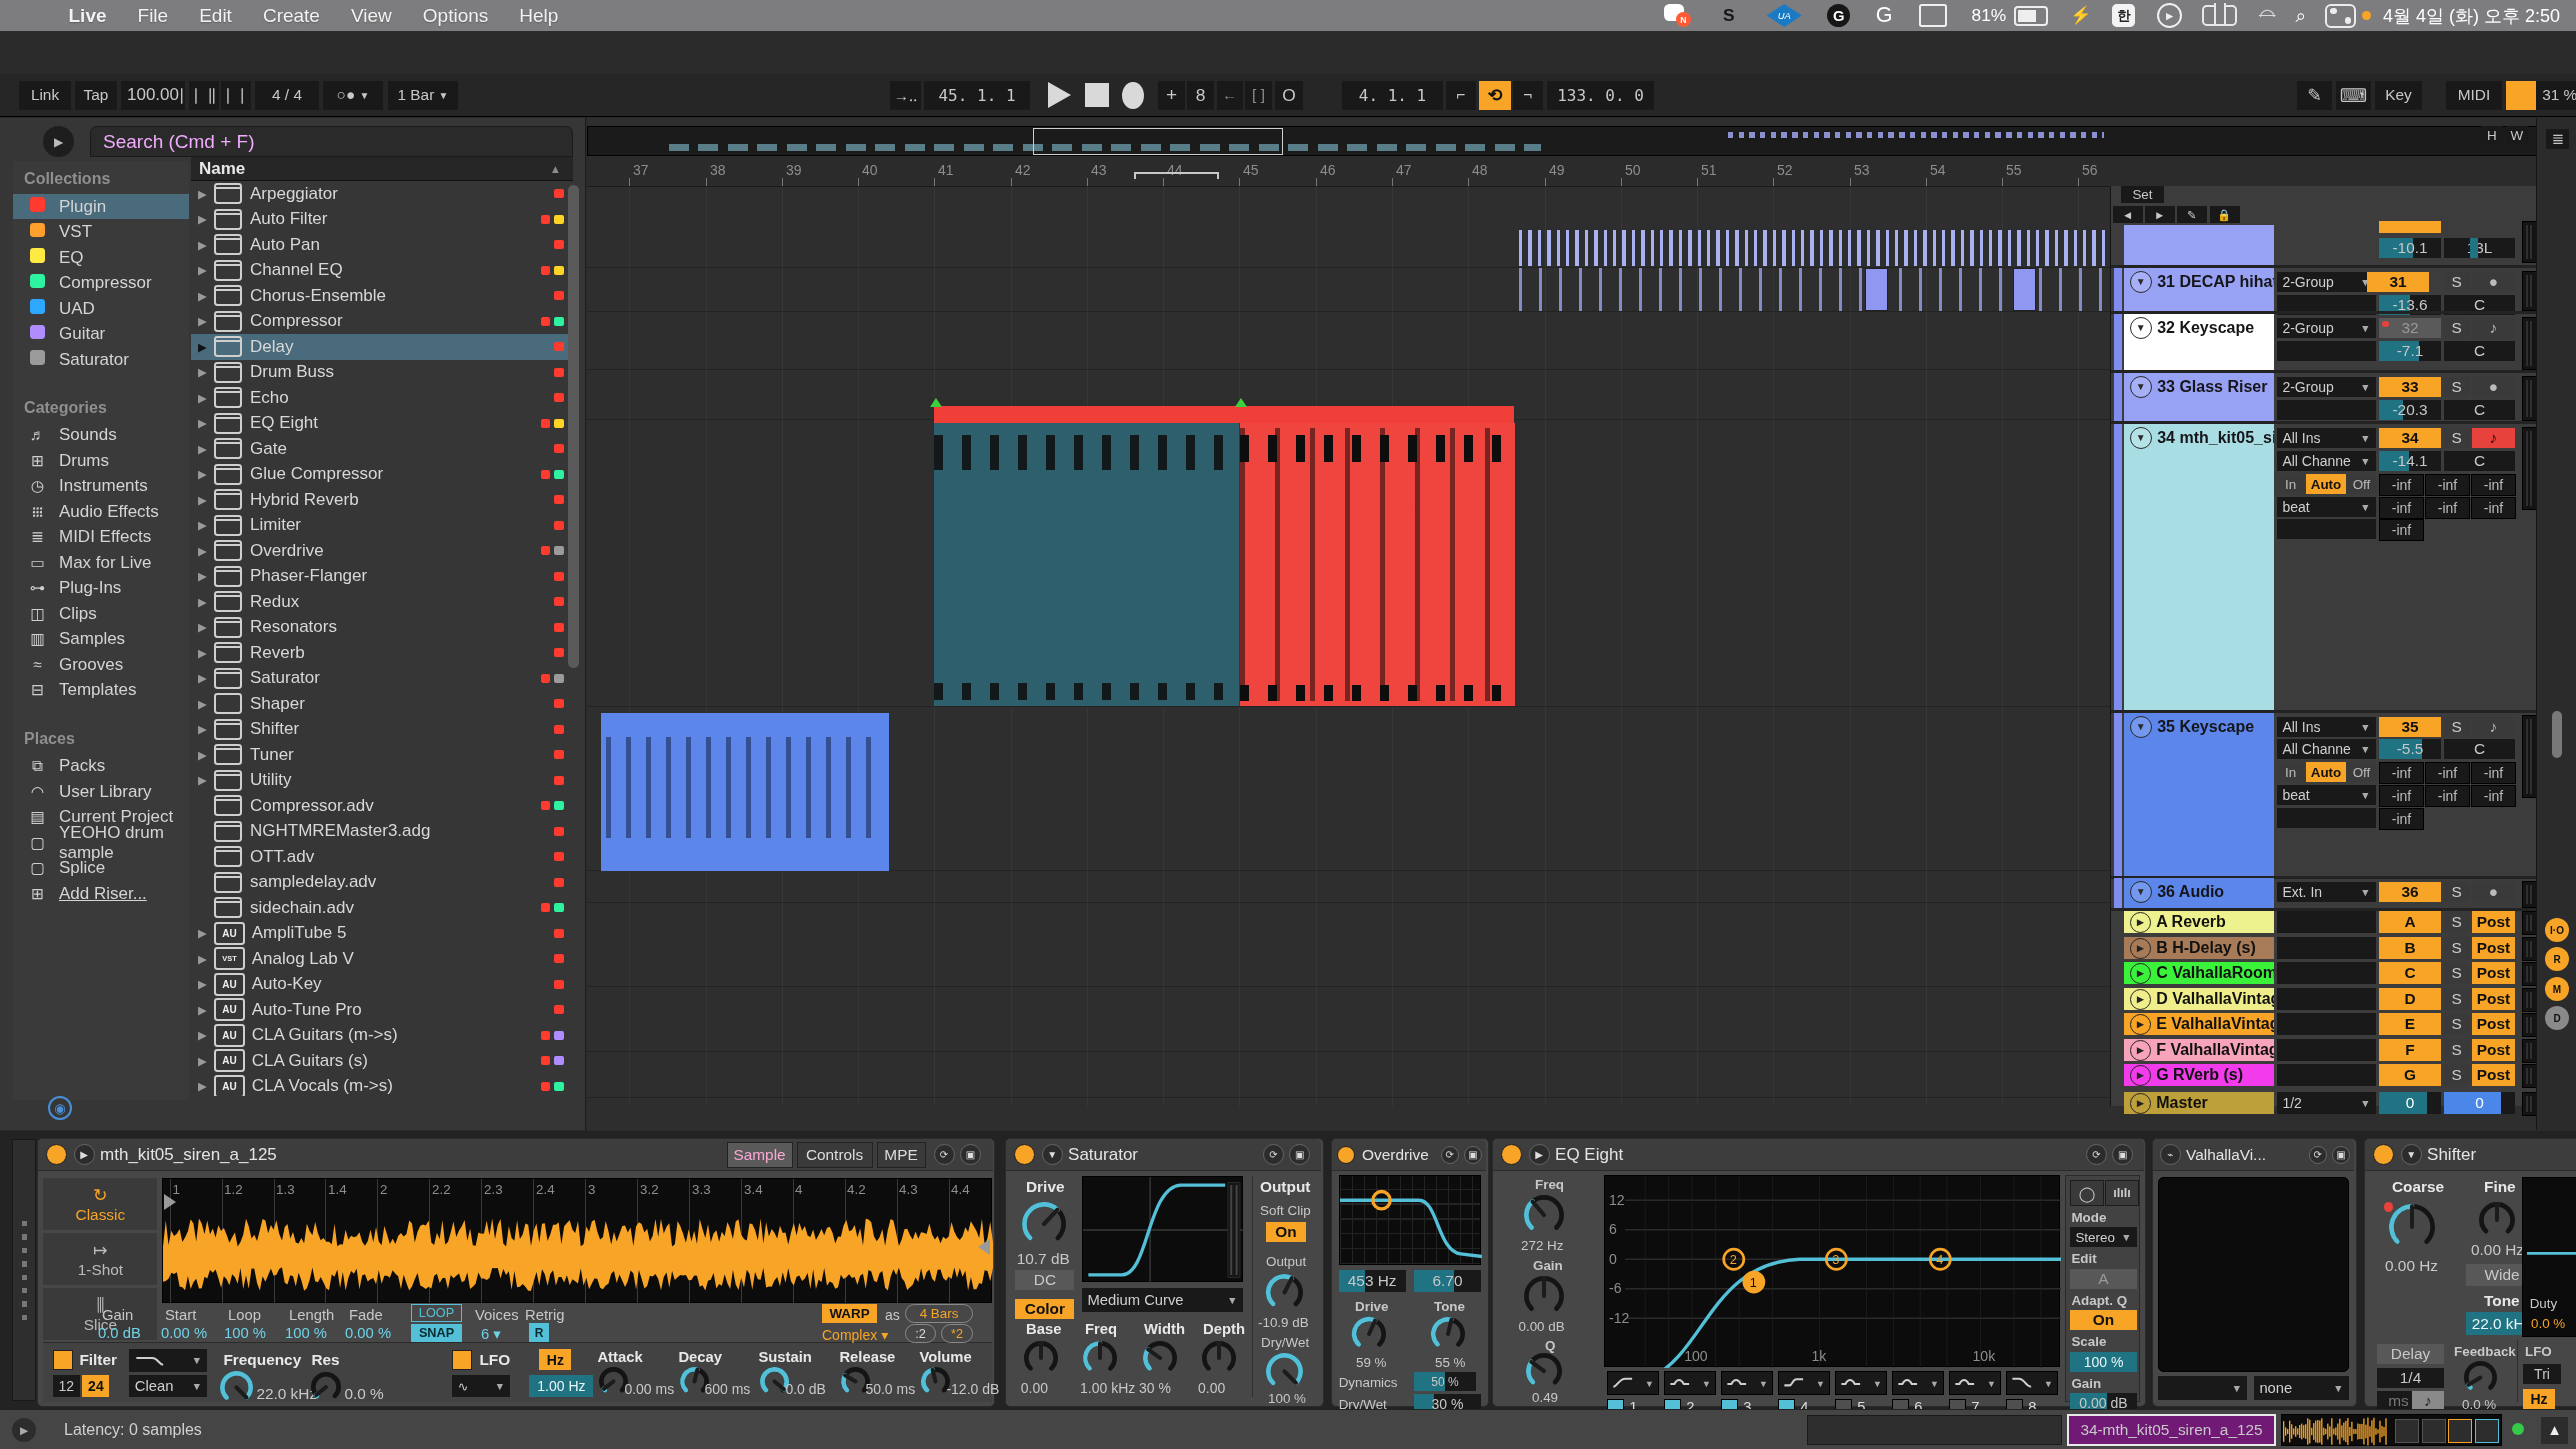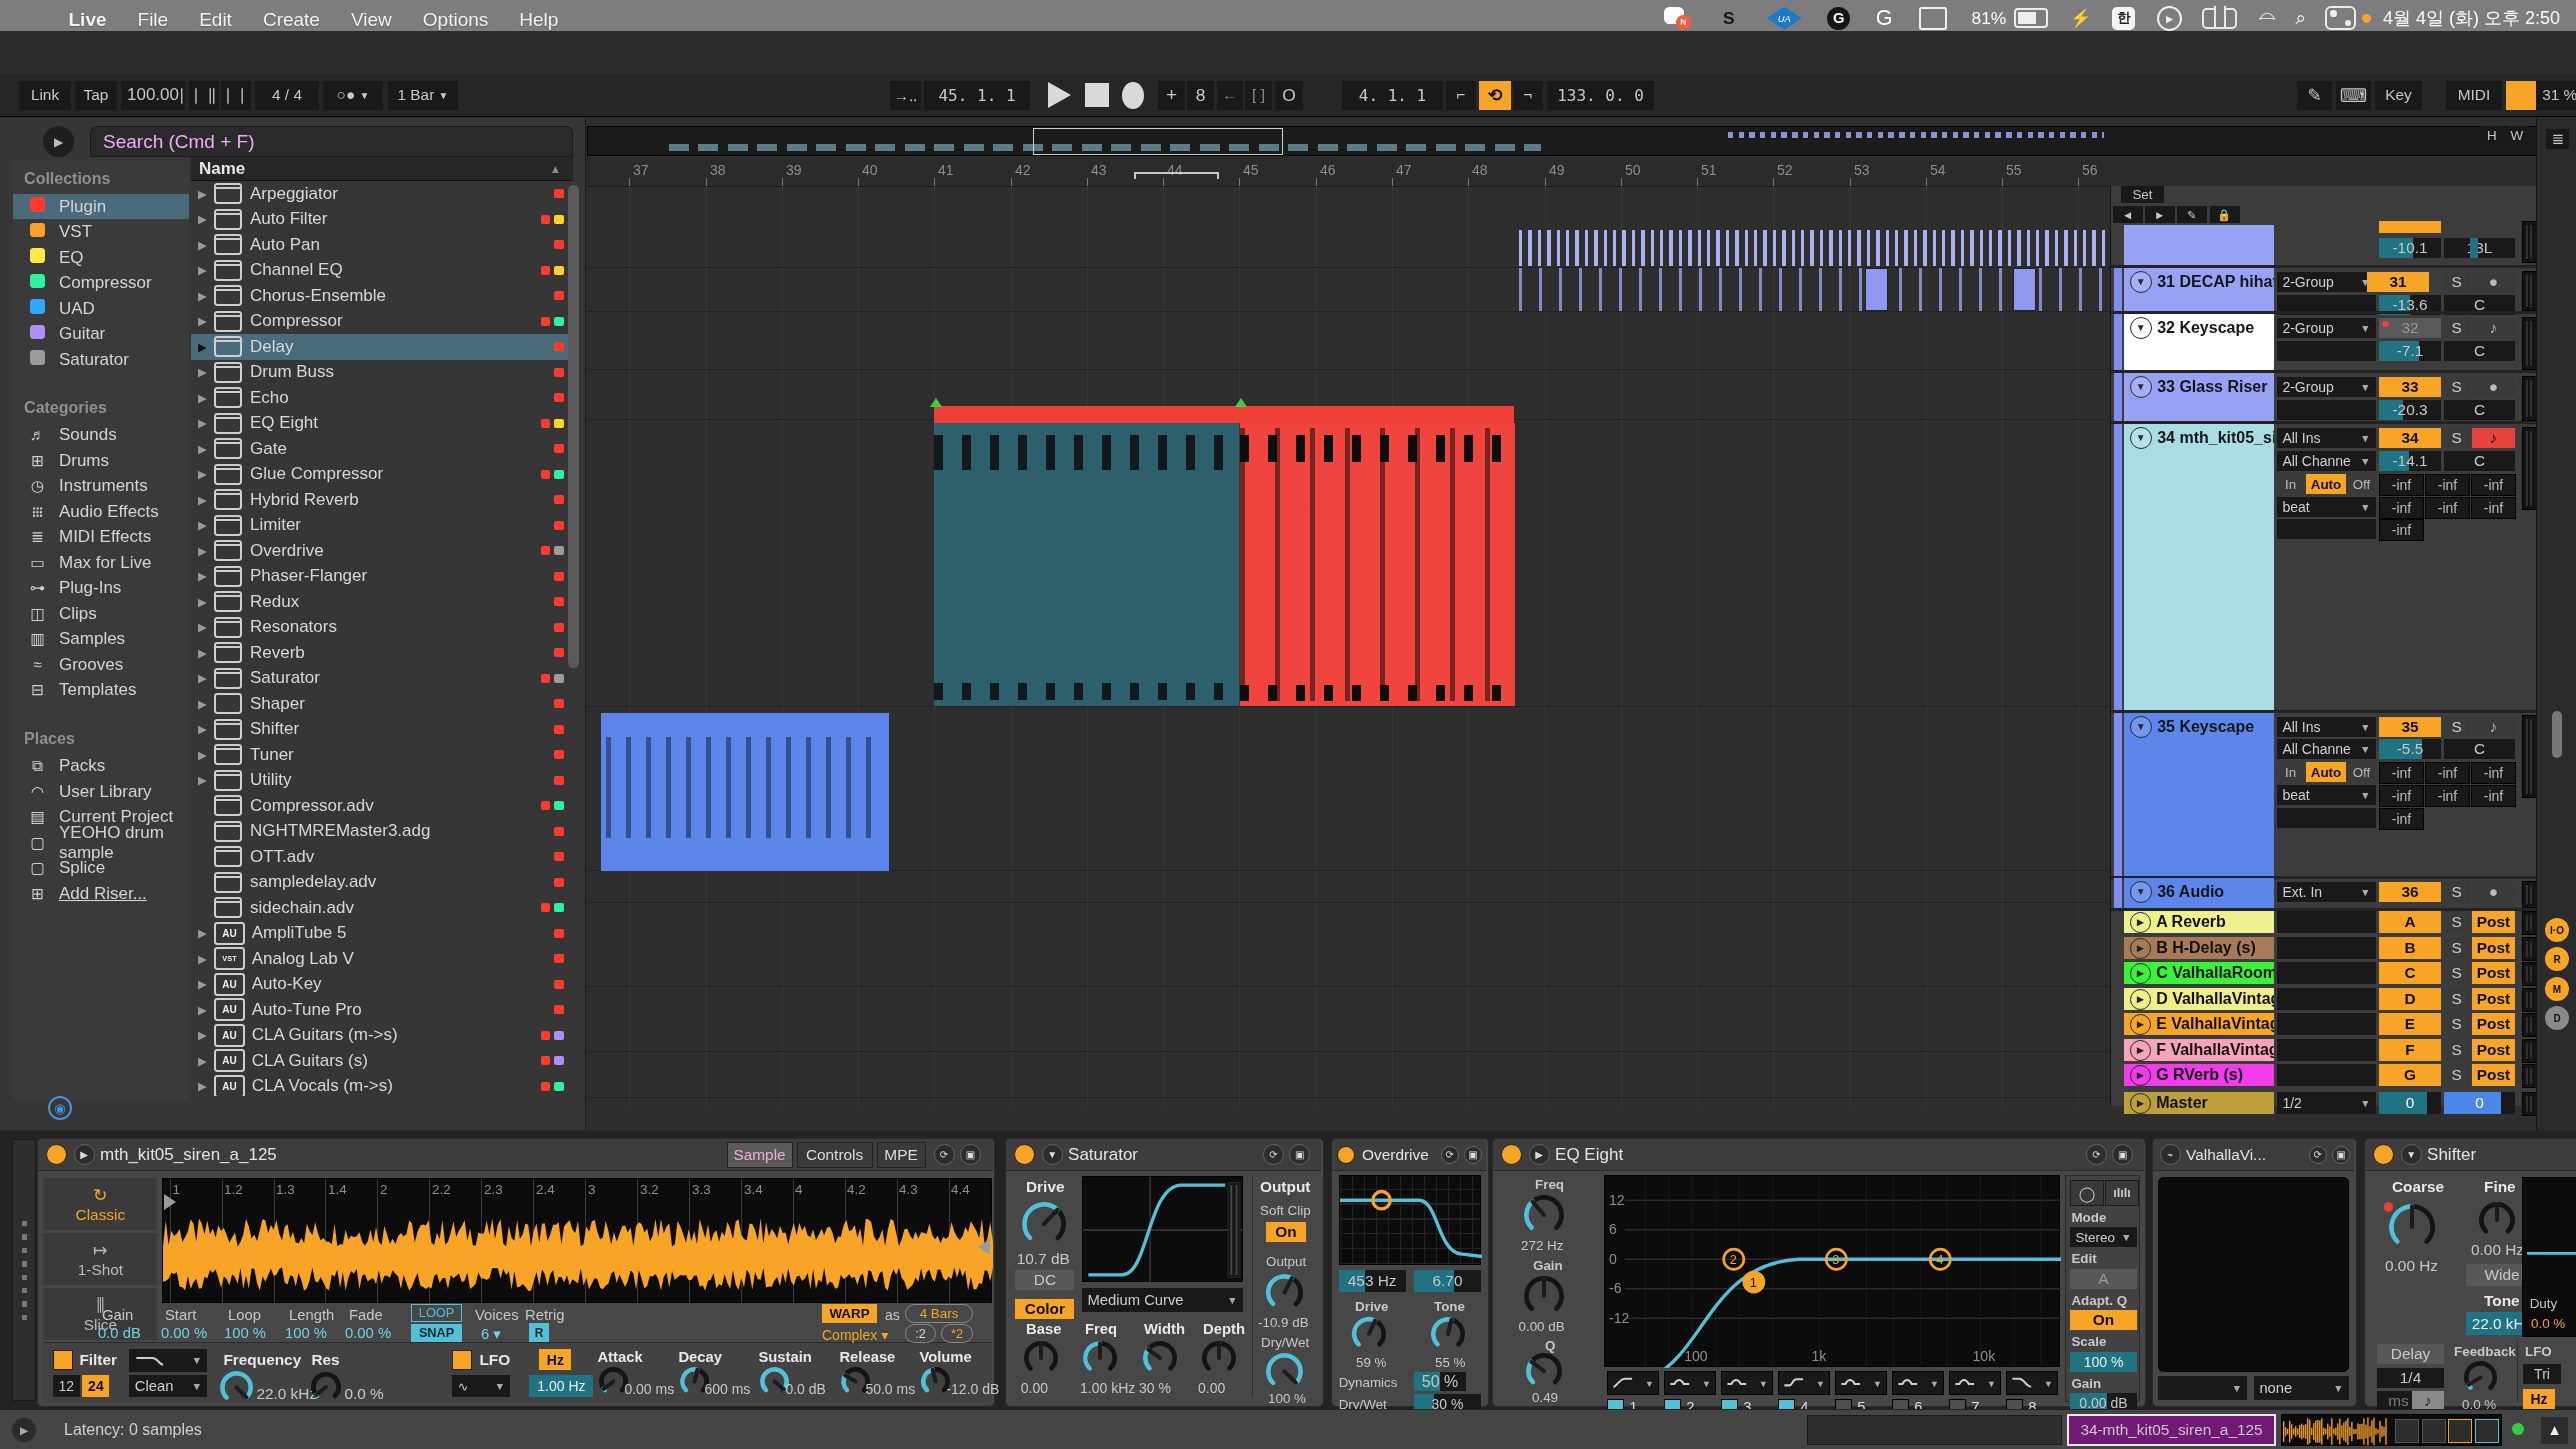--- a/index.html
+++ b/index.html
@@ -55,21 +55,21 @@
   .eqcell{position:absolute;width:52px;}
   .eqdd{height:21.5px;background:#191919;border:0.7px solid #000;display:flex;align-items:center;justify-content:space-between;padding:0 4px;color:#ddd;}
   .eqchk{width:14.8px;height:14.8px;border:0.7px solid #000;margin-right:5.4px;}
   .statico{display:inline-flex;align-items:center;justify-content:center;}
 </style>
 </head>
 <body>
 
 <div id="root">
 
-  <div class="abs" id="menubar" style="left:0;top:0;width:2576px;height:31px;background:#7d7d80;display:flex;align-items:flex-end;">
+  <div class="abs" id="menubar" style="left:0;top:0;width:2576px;height:31px;background:#7d7d80;display:flex;align-items:center;">
     <span class="statico" style="margin:0 25.5px 0 43px;font-size:20px;color:#fff;"></span>
     <span id="menuitems" style="display:flex;align-items:center;">
         <span class="menuitem" style="font-weight: bold;">Live</span>
         <span class="menuitem">File</span>
         <span class="menuitem">Edit</span>
         <span class="menuitem">Create</span>
         <span class="menuitem">View</span>
         <span class="menuitem">Options</span>
         <span class="menuitem">Help</span>
       </span>
@@ -1245,21 +1245,21 @@
             <line x1="27" y1="27" x2="36.1" y2="6.9" stroke="#1c1c1c" stroke-width="6" stroke-linecap="round"></line>
           </svg></span>
       <span class="knob" style="left: 98px; top: 177px; width: 36px; height: 36px;"><svg width="36" height="36" viewBox="0 0 54 54">
             <path d="M11.4,42.6 A22,22 0 1 1 42.6,42.6" stroke="#141414" stroke-width="7" fill="none" stroke-linecap="round"></path>
             <path d="M11.4,42.6 A22,22 0 0 1 32.1,5.6" stroke="#53c0d8" stroke-width="7" fill="none" stroke-linecap="round"></path>
             <line x1="27" y1="27" x2="32.1" y2="5.6" stroke="#1c1c1c" stroke-width="6" stroke-linecap="round"></line>
           </svg></span>
       <span class="lbl small" style="left:24px;top:216px;">59 %</span>
       <span class="lbl small" style="left:103px;top:216px;">55 %</span>
       <span class="lbl small" style="left:6.7px;top:236px;">Dynamics</span>
-      <div class="vbox" style="left:82px;top:233px;width:52px;height:19px;overflow:hidden;font-size:16px;">
+      <div class="vbox" style="left:82px;top:233px;width:62px;height:19px;overflow:hidden;font-size:12px;">
         <span class="abs" style="left:0;top:0;width:50%;height:100%;background:#1f7382;"></span>
         <span style="position:relative;">50 %</span>
       </div>
       <span class="lbl small" style="left:6.7px;top:258px;">Dry/Wet</span>
       <div class="vbox" style="left:82px;top:255px;width:67px;height:19px;overflow:hidden;font-size:14px;">
         <span class="abs" style="left:0;top:0;width:30%;height:100%;background:#1f7382;"></span>
         <span style="position:relative;">30 %</span>
       </div>
     </div>
 

